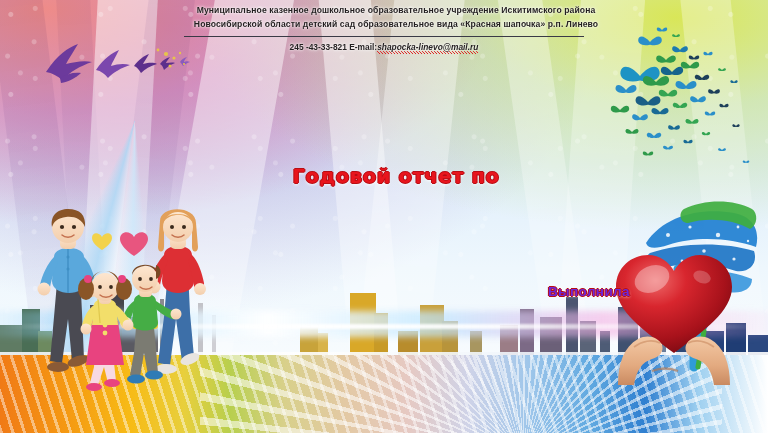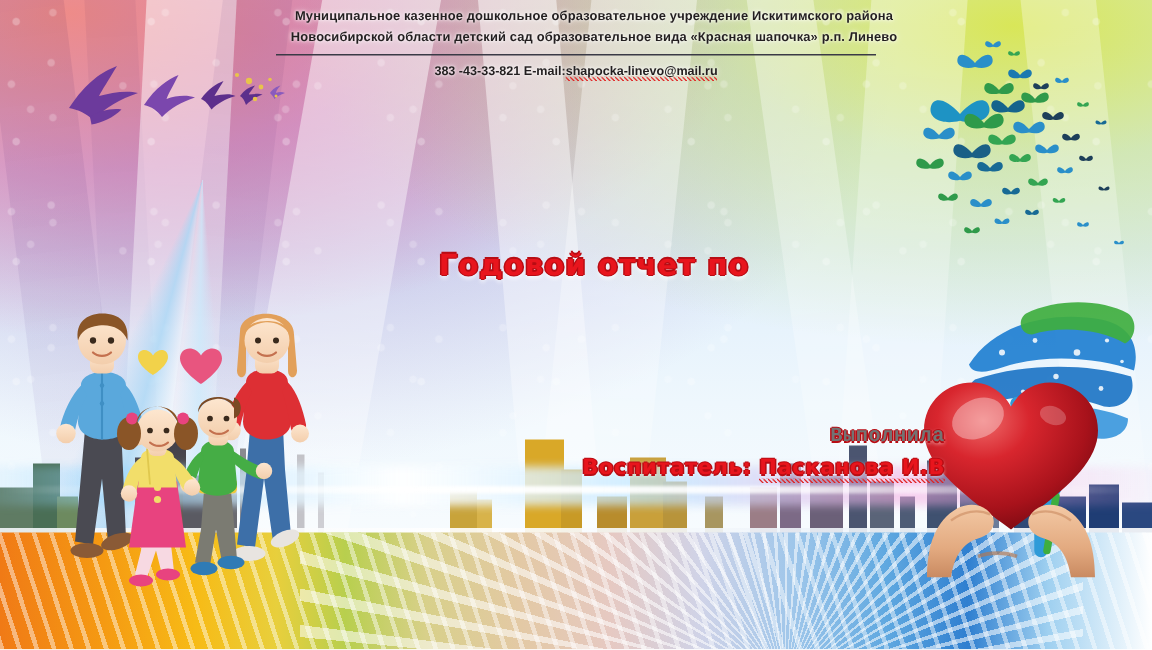--- a/index.html
+++ b/index.html
@@ -131,21 +131,21 @@
     font-size:8.4px;font-weight:700;line-height:13px;
     text-shadow:0 0 2px rgba(255,255,255,.95),0 0 4px rgba(255,255,255,.8);
   }
   .sq{ 
     background-image:linear-gradient(45deg,transparent 40%,#e02020 40%,#e02020 60%,transparent 60%);
     background-size:3px 3px;
     background-repeat:repeat-x;
     background-position:0 100%;
     padding-bottom:2px;
   }
-  .mailto{color:#231f20;text-decoration:none;}
+  .mailto{color:#231f20;text-decoration:none;font-style:italic;}
 
   .title{
     position:absolute;left:0;right:0;top:164px;
     text-align:center;z-index:40;padding-left:24px;
   }
   .title-l1,.title-l2{
     color:#e8151d;
     font-family:"DejaVu Sans", sans-serif;
     font-weight:700;
     letter-spacing:.6px;
@@ -153,21 +153,21 @@
        1px 0 0 #b80d14, -1px 0 0 #b80d14, 0 1px 0 #b80d14, 0 -1px 0 #b80d14,
        0 2px 3px rgba(255,255,255,.9);
   }
   .title-l1{font-size:19.5px;line-height:25px;}
   .title-l2{font-size:19.5px;line-height:27px;}
 
   .author{
     position:absolute;right:138px;top:282px;text-align:right;z-index:40;
   }
   .auth-l1{
-    color:#737373;font-family:Liberation Mono, monospace;font-weight:700;
+    color:#6d28d9;font-family:Liberation Sans, sans-serif;font-weight:700;
     font-size:13.5px;line-height:19px;letter-spacing:.4px;
     text-shadow:1px 0 0 #b80d14,-1px 0 0 #b80d14,0 1px 0 #b80d14,0 -1px 0 #b80d14,0 1px 3px rgba(255,255,255,.9);
   }
   .auth-l2{
     color:#e8151d;font-family:"DejaVu Sans", sans-serif;font-weight:700;
     font-size:14px;line-height:22px;letter-spacing:.4px;white-space:nowrap;
     text-shadow:1px 0 0 #b80d14,-1px 0 0 #b80d14,0 1px 0 #b80d14,0 -1px 0 #b80d14,0 1px 3px rgba(255,255,255,.9);
   }
   .sqr{
     background-image:linear-gradient(45deg,transparent 40%,#e02020 40%,#e02020 60%,transparent 60%);
@@ -472,29 +472,25 @@
         <circle cx="99" cy="132" r="2.4" fill="#f2de6a"></circle>
       </g>
     </svg>
   </div>
 
   <div class="header">
     <div class="hdr-line">Муниципальное казенное дошкольное образовательное учреждение Искитимского района</div>
     <div class="hdr-line">Новосибирской  области  детский сад образовательное вида «Красная шапочка»  р.п. Линево</div>
     <div class="rule"></div>
     <div class="addr-line">
-      <span>383 -43-33-821 </span><span>E-mail:</span><a class="mailto sq" href="#">shapocka-linevo@mail.ru</a>
+      <span>245 -43-33-821 </span><span>E-mail:</span><a class="mailto sq" href="#">shapocka-linevo@mail.ru</a>
     </div>
   </div>
 
   <div class="title">
     <div class="title-l1">Годовой отчет по</div>
   </div>
 
   <div class="author">
     <div class="auth-l1">Выполнила</div>
-    <div class="auth-l2">
-      <span>Воспитатель:</span>
-      <span class="sqr">Пасканова И.В</span>
-    </div>
   </div>
 
 </div>
 
 </body></html>

